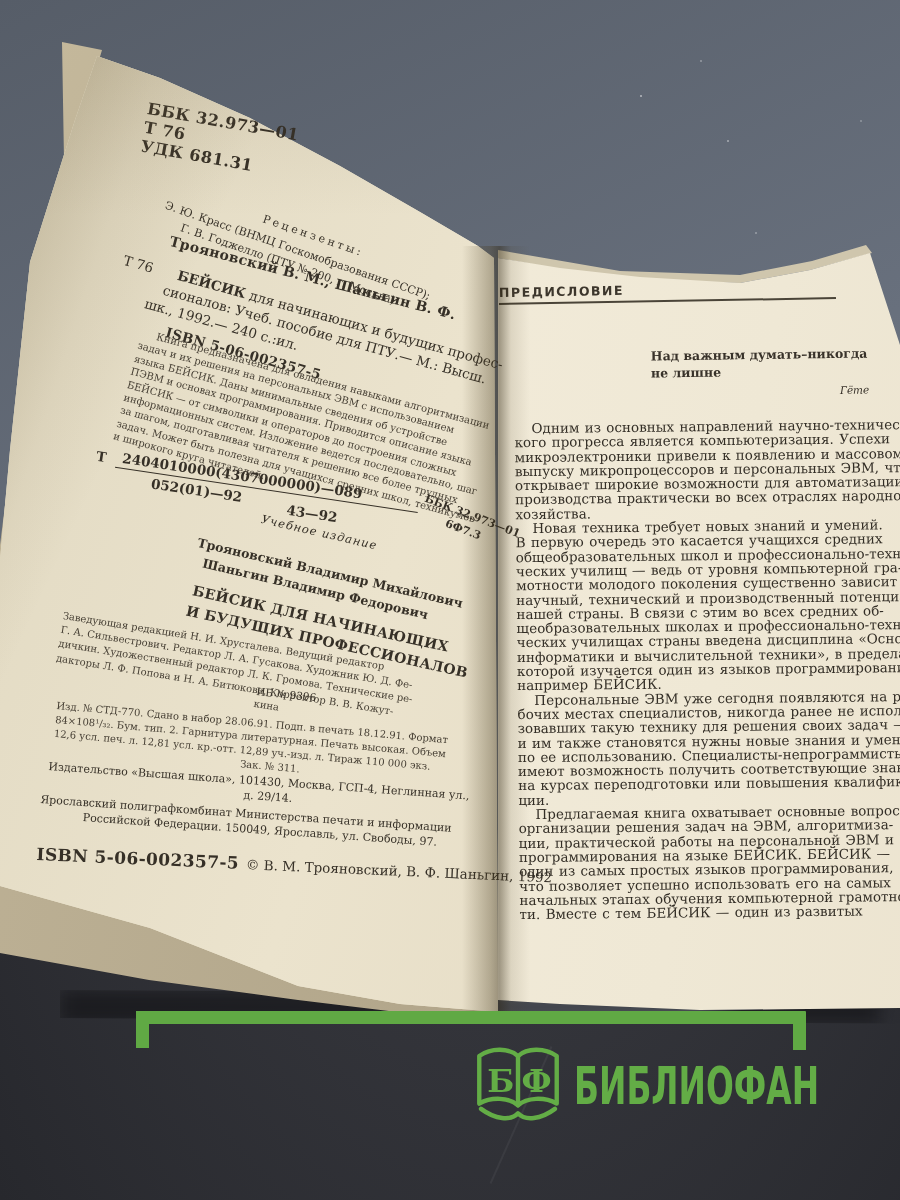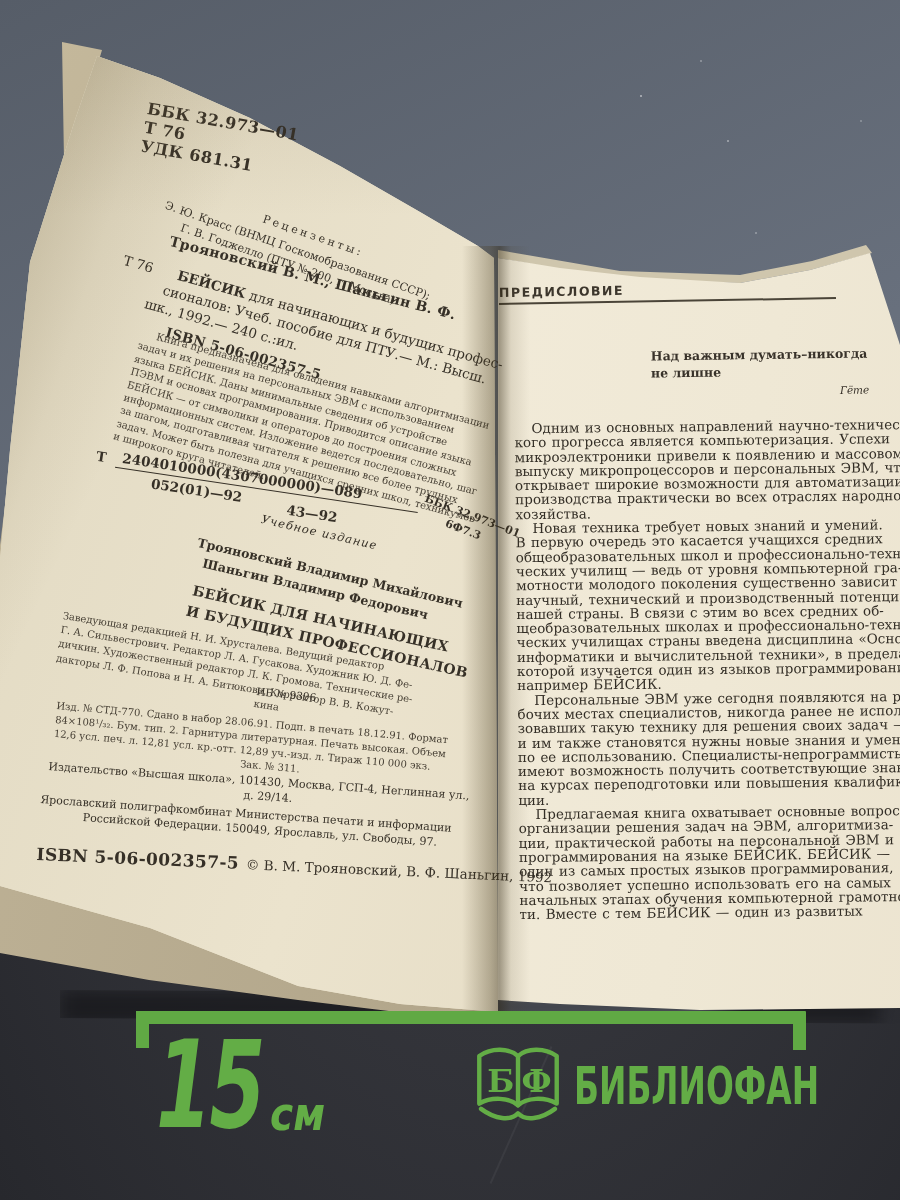--- a/index.html
+++ b/index.html
@@ -267,24 +267,20 @@
         <div class="line">ти. Вместе с тем БЕЙСИК — один из развитых</div>
       </div>
     </div>
 
   <div class="abs gutter"></div>
 
   <div class="abs ruler-bar"></div>
   <div class="abs ruler-cap-l"></div>
   <div class="abs ruler-cap-r"></div>
 
-  <div class="abs size-label">
-    <span class="n">15</span>
-    <span class="u">см</span>
-  </div>
 
   <div class="abs brand">
     <svg width="88" height="90" viewBox="0 0 100 100">
       <g fill="none" stroke="#63ad46" stroke-width="5" stroke-linejoin="round" stroke-linecap="round">
         <path d="M6 16 C 20 6, 40 7, 50 16 C 60 7, 80 6, 94 16 L 94 70 C 80 62, 60 63, 50 72 C 40 63, 20 62, 6 70 Z"></path>
         <path d="M50 16 L 50 72"></path>
         <path d="M8 76 C 24 88, 42 90, 50 81 C 58 90, 76 88, 92 76"></path>
       </g>
       <g fill="#63ad46" font-family="DejaVu Serif, serif" font-weight="bold" font-size="36">
         <text x="15" y="57">Б</text>

